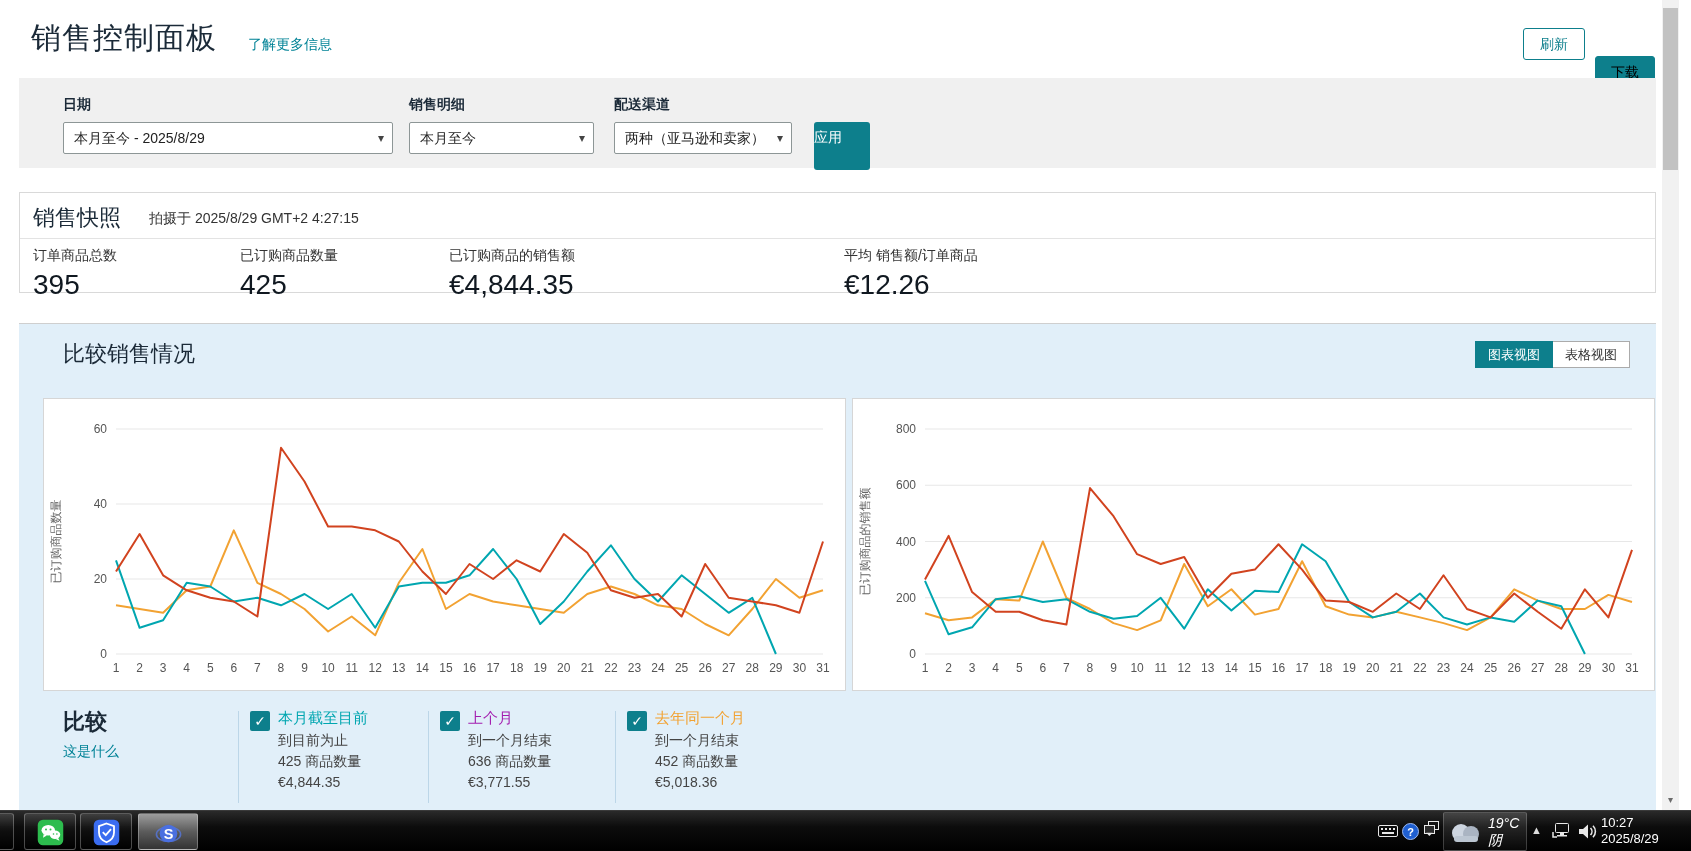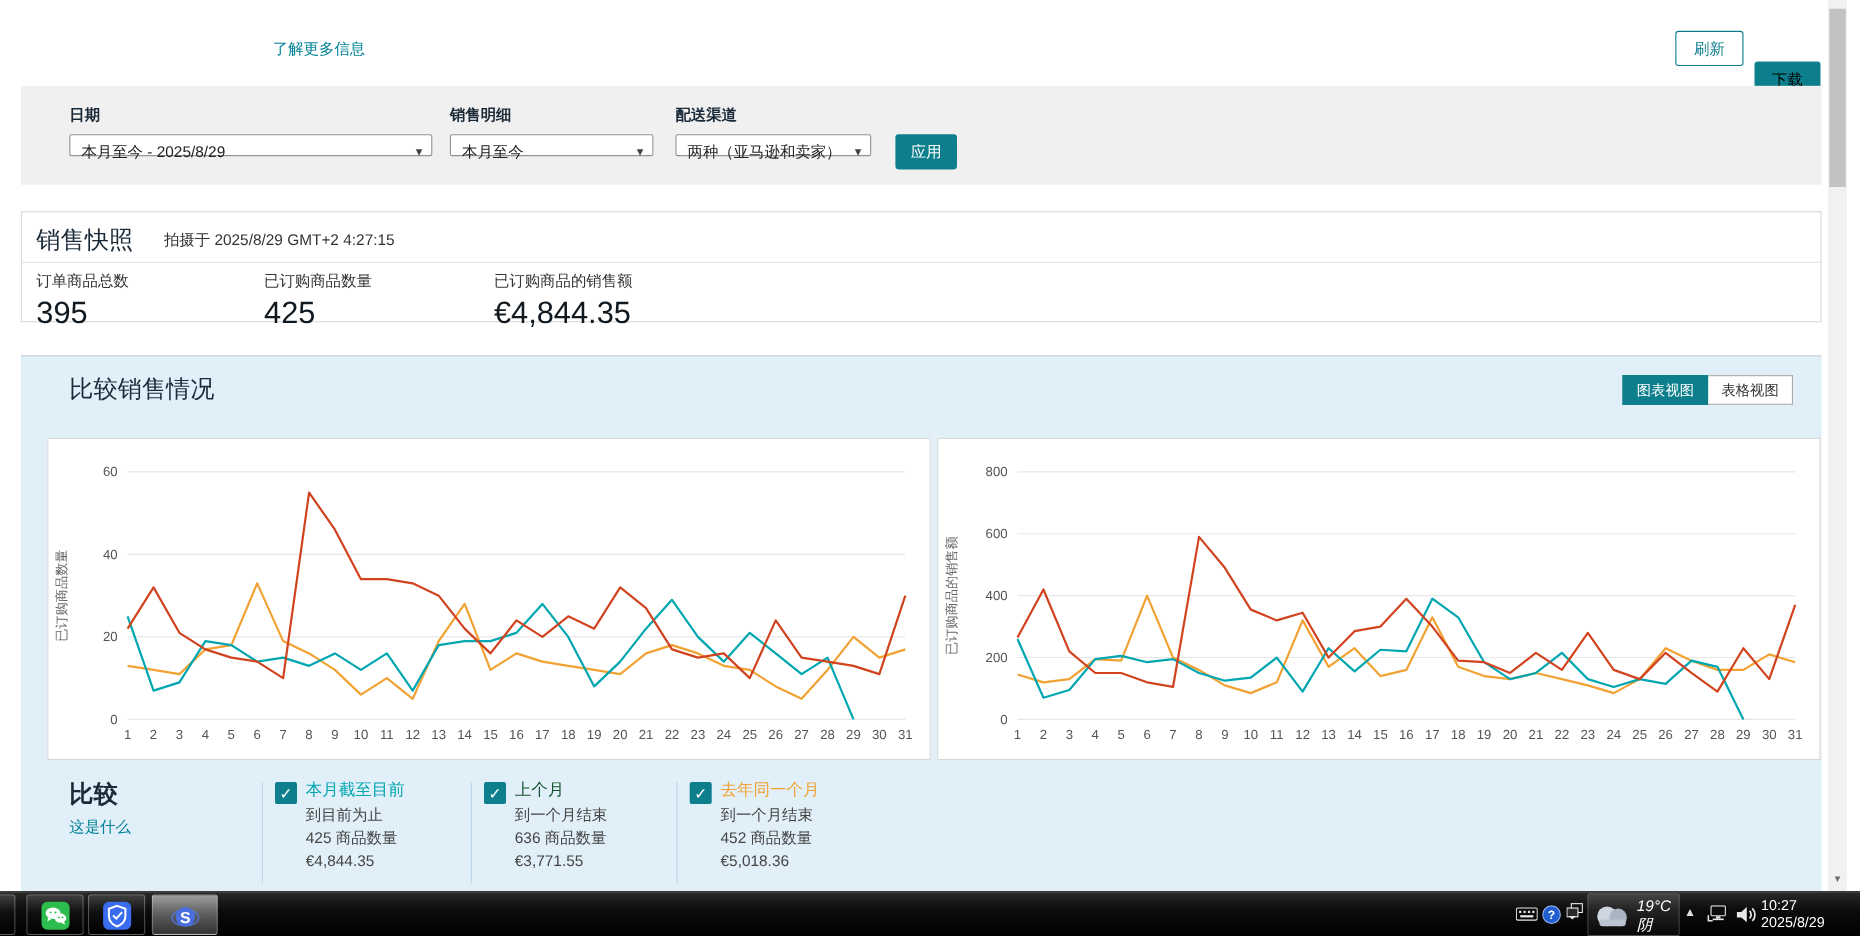--- a/index.html
+++ b/index.html
@@ -10,25 +10,25 @@
   #page-header { position:absolute; left:0; top:0; width:1662px; height:78px; background:#fff; }
   .page-title { position:absolute; left:31px; top:18px; font-size:30px; color:#1b2a38; letter-spacing:1px; }
   .learn-more { position:absolute; left:248px; top:36px; font-size:14px; color:#008296; cursor:pointer; }
   .btn { position:absolute; top:28px; height:32px; font-size:14px; border-radius:3px; text-align:center; line-height:30px; cursor:pointer; }
   .btn-outline { left:1523px; width:62px; background:#fff; border:1px solid #0d7f8c; color:#0d7f8c; }
   .btn-solid { left:1595px; width:60px; background:#0d7f8c; border:1px solid #0d7f8c; color:#000000;margin-top:28px; }
 
   
   #filter-bar { position:absolute; left:19px; top:78px; width:1637px; height:90px; background:#f0f0f0; }
   .f-label { position:absolute; top:18px; font-size:14px; font-weight:bold; color:#1b2a38; }
-  .select { position:absolute; top:44px; height:20px; background:#fff; border:1px solid #8d9696;
+  .select { position:absolute; top:44px; height:32px; background:#fff; border:1px solid #8d9696;
     border-radius:2px; font-size:14px; color:#222; line-height:30px; padding:0 26px 0 10px; cursor:pointer; }
   .select .chev { position:absolute; right:8px; top:0; color:#444; font-size:12px; }
-  .apply-btn { position:absolute; left:795px; top:44px; width:56px; height:32px; background:#0d7f8c;
-    color:#fff; font-size:14px; border:none; border-radius:3px; text-align:center; line-height:32px; cursor:pointer; }
+  .apply-btn { position:absolute; left:795px; top:44px; width:56px; height:48px; background:#0d7f8c;
+    color:#fff; font-size:14px; border:none; border-radius:3px; line-height:32px; cursor:pointer;font-family:Liberation Serif, serif; }
 
   
   #snapshot { position:absolute; left:19px; top:192px; width:1637px; height:101px; background:#fff; border:1px solid #d9d9d9; }
   .snap-head { position:absolute; left:0; top:0; width:100%; height:46px; border-bottom:1px solid #e3e3e3; }
   .snap-title { position:absolute; left:13px; top:10px; font-size:22px; color:#1b2a38; }
   .snap-time { position:absolute; left:129px; top:17px; font-size:14px; color:#333; }
   .stat { position:absolute; top:54px; }
   .stat-label { font-size:14px; color:#333; }
   .stat-value { margin-top:4px; font-size:28px; color:#101820; }
 
@@ -75,20 +75,21 @@
     background:linear-gradient(rgba(255,255,255,.14),rgba(255,255,255,.03)); border:1px solid rgba(255,255,255,.2);
     border-radius:2px; cursor:pointer; }
   .weather-txt { position:absolute; left:44px; top:2px; color:#fff; font-size:14px; line-height:17px;font-style:italic; }
   .clock { position:absolute; left:1601px; top:4px; width:70px; color:#fff; font-size:13px; text-align:left; line-height:16px; cursor:default; }
   .up-arrow { position:absolute; left:1531px; top:13px; color:#ddd; font-size:11px; cursor:pointer; }
 </style>
 </head>
 <body>
 
 <div id="page-header">
+  <div class="page-title">销售控制面板</div>
   <a class="learn-more">了解更多信息</a>
   <div class="btn btn-outline">刷新</div>
   <div class="btn btn-solid">下载</div>
 </div>
 
 <div id="filter-bar">
   <div class="f-label" style="left:44px">日期</div>
   <div class="select" style="left:44px; width:330px">
     <span>本月至今 - 2025/8/29</span>
     <span class="chev">▾</span>
@@ -115,20 +116,24 @@
     <div class="stat-label">订单商品总数</div>
     <div class="stat-value">395</div>
   </div>
   <div class="stat" style="left:220px">
     <div class="stat-label">已订购商品数量</div>
     <div class="stat-value">425</div>
   </div>
   <div class="stat" style="left:429px">
     <div class="stat-label">已订购商品的销售额</div>
     <div class="stat-value">€4,844.35</div>
+  </div>
+  <div class="stat" style="left:824px">
+    <div class="stat-label">平均 销售额/订单商品</div>
+    <div class="stat-value">€12.26</div>
   </div>
 </div>
 
 <div id="compare">
   <div class="compare-title">比较销售情况</div>
   <div class="view-toggle">
     <div class="seg active">图表视图</div>
     <div class="seg inactive">表格视图</div>
   </div>
 
@@ -241,21 +246,21 @@
     <div class="legend-text">
       <div class="l-label" style="color: rgb(0, 166, 176);">本月截至目前</div>
       <div class="l-sub">到目前为止</div>
       <div class="l-sub">425 商品数量</div>
       <div class="l-sub">€4,844.35</div>
     </div>
   </div>
   <div class="legend-item" style="left:421px">
     <span class="cb"></span>
     <div class="legend-text">
-      <div class="l-label" style="color: #14532d; font-family: Liberation Mono, monospace;">上个月</div>
+      <div class="l-label" style="color: #a21caf; font-family: Liberation Mono, monospace;">上个月</div>
       <div class="l-sub">到一个月结束</div>
       <div class="l-sub">636 商品数量</div>
       <div class="l-sub">€3,771.55</div>
     </div>
   </div>
   <div class="legend-item" style="left:608px">
     <span class="cb"></span>
     <div class="legend-text">
       <div class="l-label" style="color: rgb(242, 162, 50);">去年同一个月</div>
       <div class="l-sub">到一个月结束</div>

